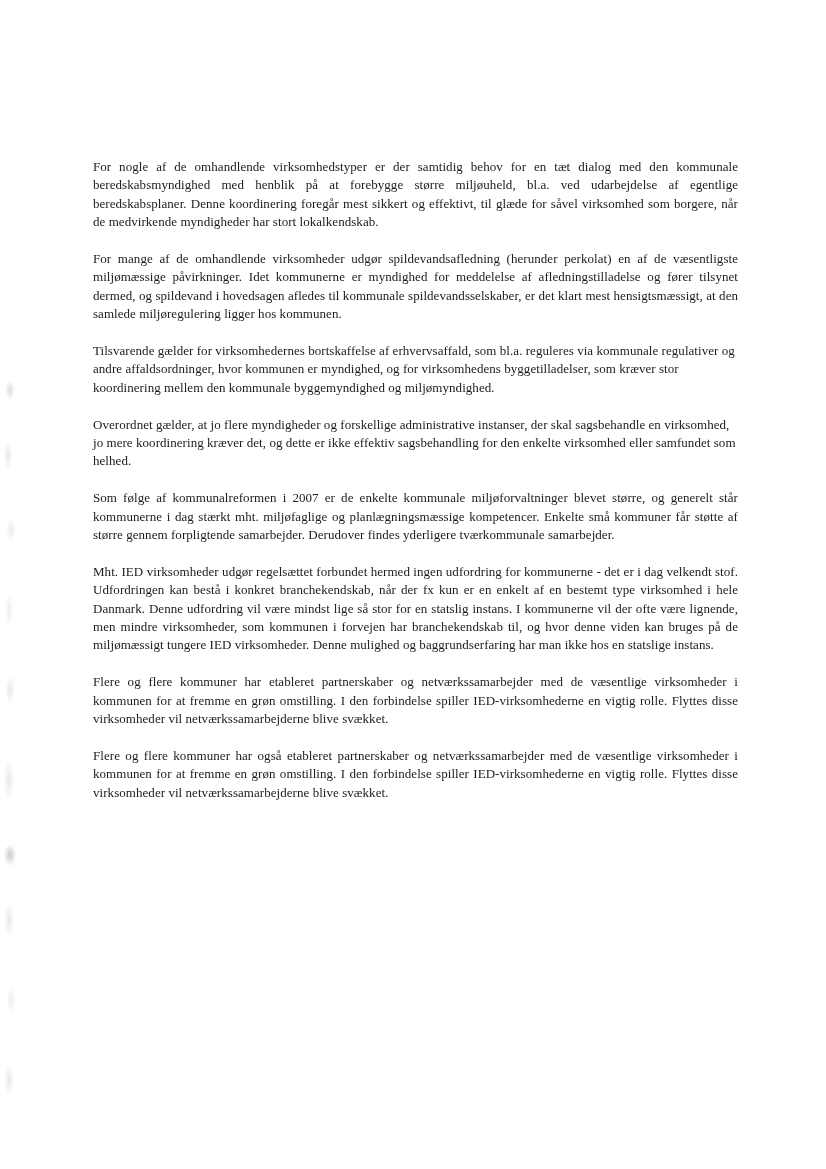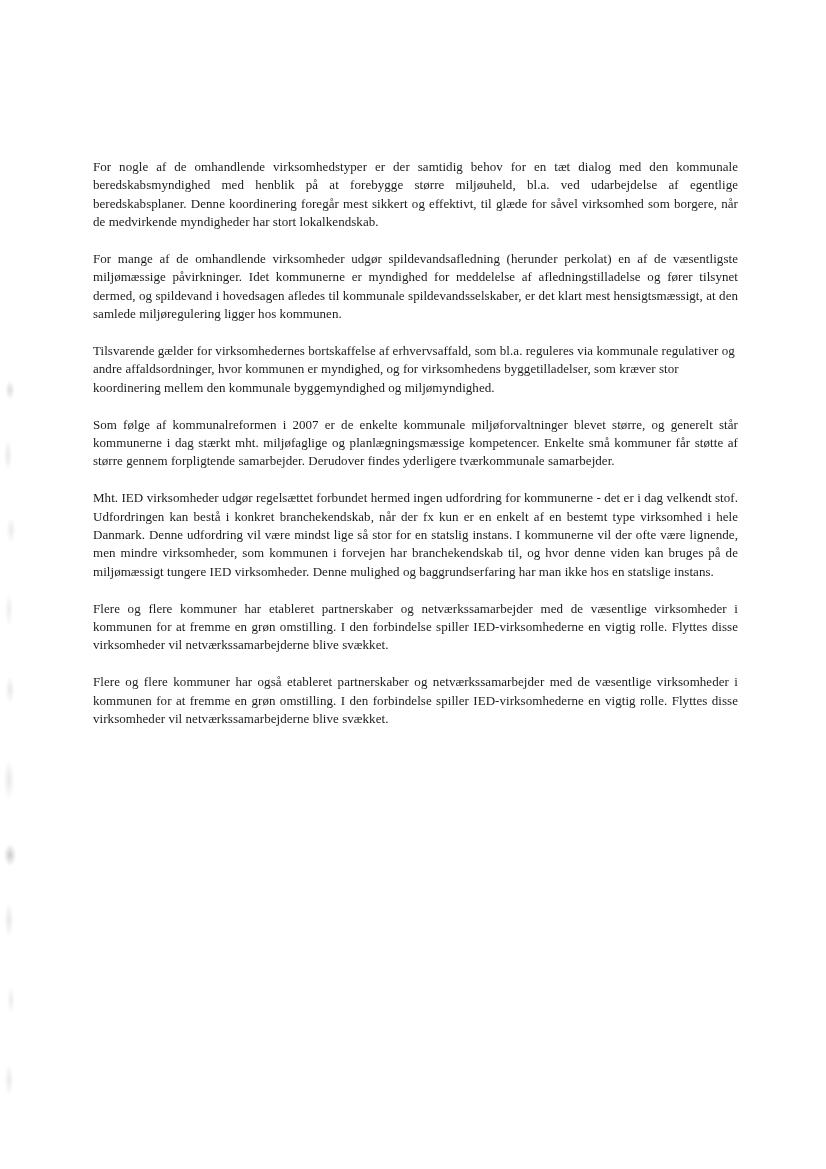--- a/index.html
+++ b/index.html
@@ -61,19 +61,20 @@
 <body>
 
 <div class="page">
 
   <div class="scan-streak"></div>
 
   <div class="text-block">
     <p class="para-justify">For nogle af de omhandlende virksomhedstyper er der samtidig behov for en tæt dialog med den kommunale beredskabsmyndighed med henblik på at forebygge større miljøuheld, bl.a. ved udarbejdelse af egentlige beredskabsplaner. Denne koordinering foregår mest sikkert og effektivt, til glæde for såvel virksomhed som borgere, når de medvirkende myndigheder har stort lokalkendskab.</p>
     <p class="para-justify">For mange af de omhandlende virksomheder udgør spildevandsafledning (herunder perkolat) en af de væsentligste miljømæssige påvirkninger. Idet kommunerne er myndighed for meddelelse af afledningstilladelse og fører tilsynet dermed, og spildevand i hovedsagen afledes til kommunale spildevandsselskaber, er det klart mest hensigtsmæssigt, at den samlede miljøregulering ligger hos kommunen.</p>
     <p class="para-left">Tilsvarende gælder for virksomhedernes bortskaffelse af erhvervsaffald, som bl.a. reguleres via kommunale regulativer og andre affaldsordninger, hvor kommunen er myndighed, og for virksomhedens byggetilladelser, som kræver stor koordinering mellem den kommunale byggemyndighed og miljømyndighed.</p>
+    <p class="para-left">Overordnet gælder, at jo flere myndigheder og forskellige administrative instanser, der skal sagsbehandle en virksomhed, jo mere koordinering kræver det, og dette er ikke effektiv sagsbehandling for den enkelte virksomhed eller samfundet som helhed.</p>
     <p class="para-justify">Som følge af kommunalreformen i 2007 er de enkelte kommunale miljøforvaltninger blevet større, og generelt står kommunerne i dag stærkt mht. miljøfaglige og planlægningsmæssige kompetencer. Enkelte små kommuner får støtte af større gennem forpligtende samarbejder. Derudover findes yderligere tværkommunale samarbejder.</p>
     <p class="para-justify">Mht. IED virksomheder udgør regelsættet forbundet hermed ingen udfordring for kommunerne - det er i dag velkendt stof. Udfordringen kan bestå i konkret branchekendskab, når der fx kun er en enkelt af en bestemt type virksomhed i hele Danmark. Denne udfordring vil være mindst lige så stor for en statslig instans. I kommunerne vil der ofte være lignende, men mindre virksomheder, som kommunen i forvejen har branchekendskab til, og hvor denne viden kan bruges på de miljømæssigt tungere IED virksomheder. Denne mulighed og baggrundserfaring har man ikke hos en statslige instans.</p>
     <p class="para-justify">Flere og flere kommuner har etableret partnerskaber og netværkssamarbejder med de væsentlige virksomheder i kommunen for at fremme en grøn omstilling. I den forbindelse spiller IED-virksomhederne en vigtig rolle. Flyttes disse virksomheder vil netværkssamarbejderne blive svækket.</p>
     <p class="para-justify">Flere og flere kommuner har også etableret partnerskaber og netværkssamarbejder med de væsentlige virksomheder i kommunen for at fremme en grøn omstilling. I den forbindelse spiller IED-virksomhederne en vigtig rolle. Flyttes disse virksomheder vil netværkssamarbejderne blive svækket.</p>
   </div>
 
 </div>
 
 </body></html>

